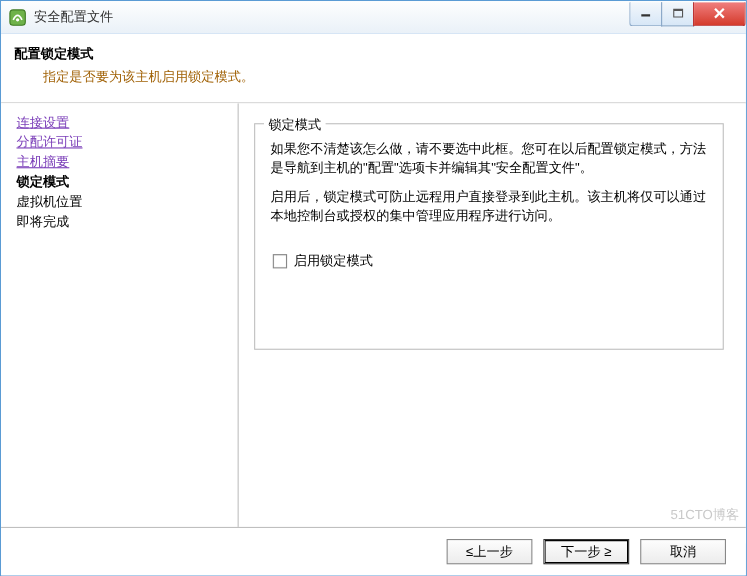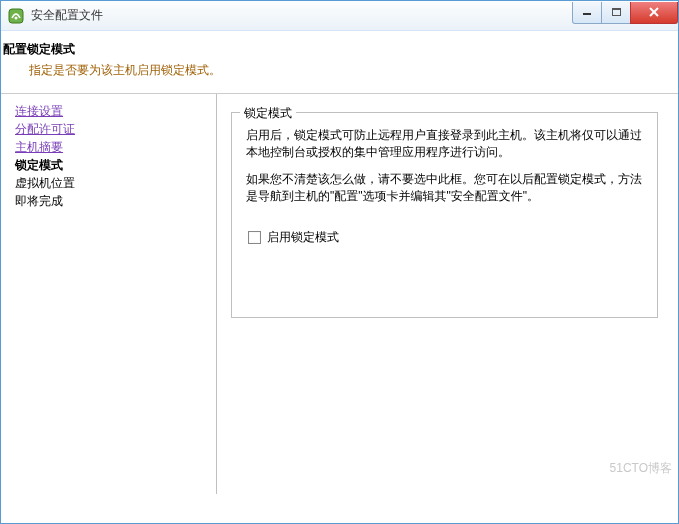--- a/index.html
+++ b/index.html
@@ -5,21 +5,21 @@
   * { box-sizing: border-box; }
   body { margin: 0; font-family: "Microsoft YaHei", SimSun, Tahoma, sans-serif; font-size: 12px; background: #fff; }
   .window { width: 679px; height: 524px; border: 1px solid #5a9bd4; background: #fff; position: relative; }
   .titlebar { height: 30px; background: linear-gradient(#fdfefe, #eaf1f8); border-bottom: 1px solid #d6e5f5; display: flex; align-items: center; padding: 0 0 0 6px; }
   .app-icon { width: 18px; height: 18px; margin-right: 6px; display:flex; align-items:center; justify-content:center; }
   .title-text { flex: 1; color: #333; }
   .win-controls { display: flex; height: 22px; margin-top:-6px;}
   .win-btn { width: 30px; height: 22px; border: 1px solid #8aa8c8; border-top:none; background: linear-gradient(#f3f7fb,#d7e7f7); margin-left: -1px; display: flex; align-items: center; justify-content: center; font-family: Arial; font-size: 11px; color:#333; }
   .win-btn.min { border-bottom-left-radius:3px; }
   .win-btn.close { background: linear-gradient(#f07f7f,#d43a2b); color: #fff; width:48px; border-color:#b33; border-bottom-right-radius:3px; font-size:14px; font-weight:bold; }
-  .header { padding: 10px 18px 14px 2px; border-bottom: 1px solid #ccc; background:#fff;font-family:Liberation Serif, serif; }
+  .header { padding: 10px 18px 14px 12px; border-bottom: 1px solid #ccc; background:#fff;font-family:Liberation Serif, serif; }
   .header-title { font-weight: bold; color: #000; font-size: 12px; }
   .header-sub { color: #a16207; margin: 4px 0 0 26px; }
   .body { display: flex; height: 400px; background:#fff; }
   .sidebar { width: 216px; border-right: 1px solid #bfbfbf; padding: 8px 0 0 14px; background:#fff; }
   .nav-link { color: #7a3db8; text-decoration: underline; cursor: pointer; line-height: 18px; }
   .nav-current { font-weight: bold; color: #000; line-height: 18px; }
   .nav-plain { color: #000; line-height: 18px; }
   .content { flex: 1; padding: 18px 20px 10px 14px; position:relative; }
   .groupbox { border: 1px solid #bfbfbf; position: relative; padding: 14px 14px 12px 14px; height: 206px;}
   .group-legend { position: absolute; top: -8px; left: 8px; background: #fff; padding: 0 4px; color:#000; }
@@ -77,27 +77,32 @@
       <div class="nav-link">主机摘要</div>
       <div class="nav-current">锁定模式</div>
       <div class="nav-plain">虚拟机位置</div>
       <div class="nav-plain">即将完成</div>
     </div>
 
     <div class="content">
       <div class="groupbox">
         <div class="group-legend">锁定模式</div>
         <div class="group-text">
+          <p>如果您不清楚该怎么做，请不要选中此框。您可在以后配置锁定模式，方法是导航到主机的"配置"选项卡并编辑其"安全配置文件"。</p>
           <p>启用后，锁定模式可防止远程用户直接登录到此主机。该主机将仅可以通过本地控制台或授权的集中管理应用程序进行访问。</p>
-          <p>如果您不清楚该怎么做，请不要选中此框。您可在以后配置锁定模式，方法是导航到主机的"配置"选项卡并编辑其"安全配置文件"。</p>
         </div>
         <div class="checkbox-row">
           <span class="checkbox-box"></span>
           <span>启用锁定模式</span>
         </div>
       </div>
     </div>
   </div>
 
   <div class="watermark">51CTO博客</div>
 
+  <div class="footer">
+    <div class="btn">≤上一步</div>
+    <div class="btn default">下一步 ≥</div>
+    <div class="btn">取消</div>
+  </div>
 
 </div>
 
 </body></html>

